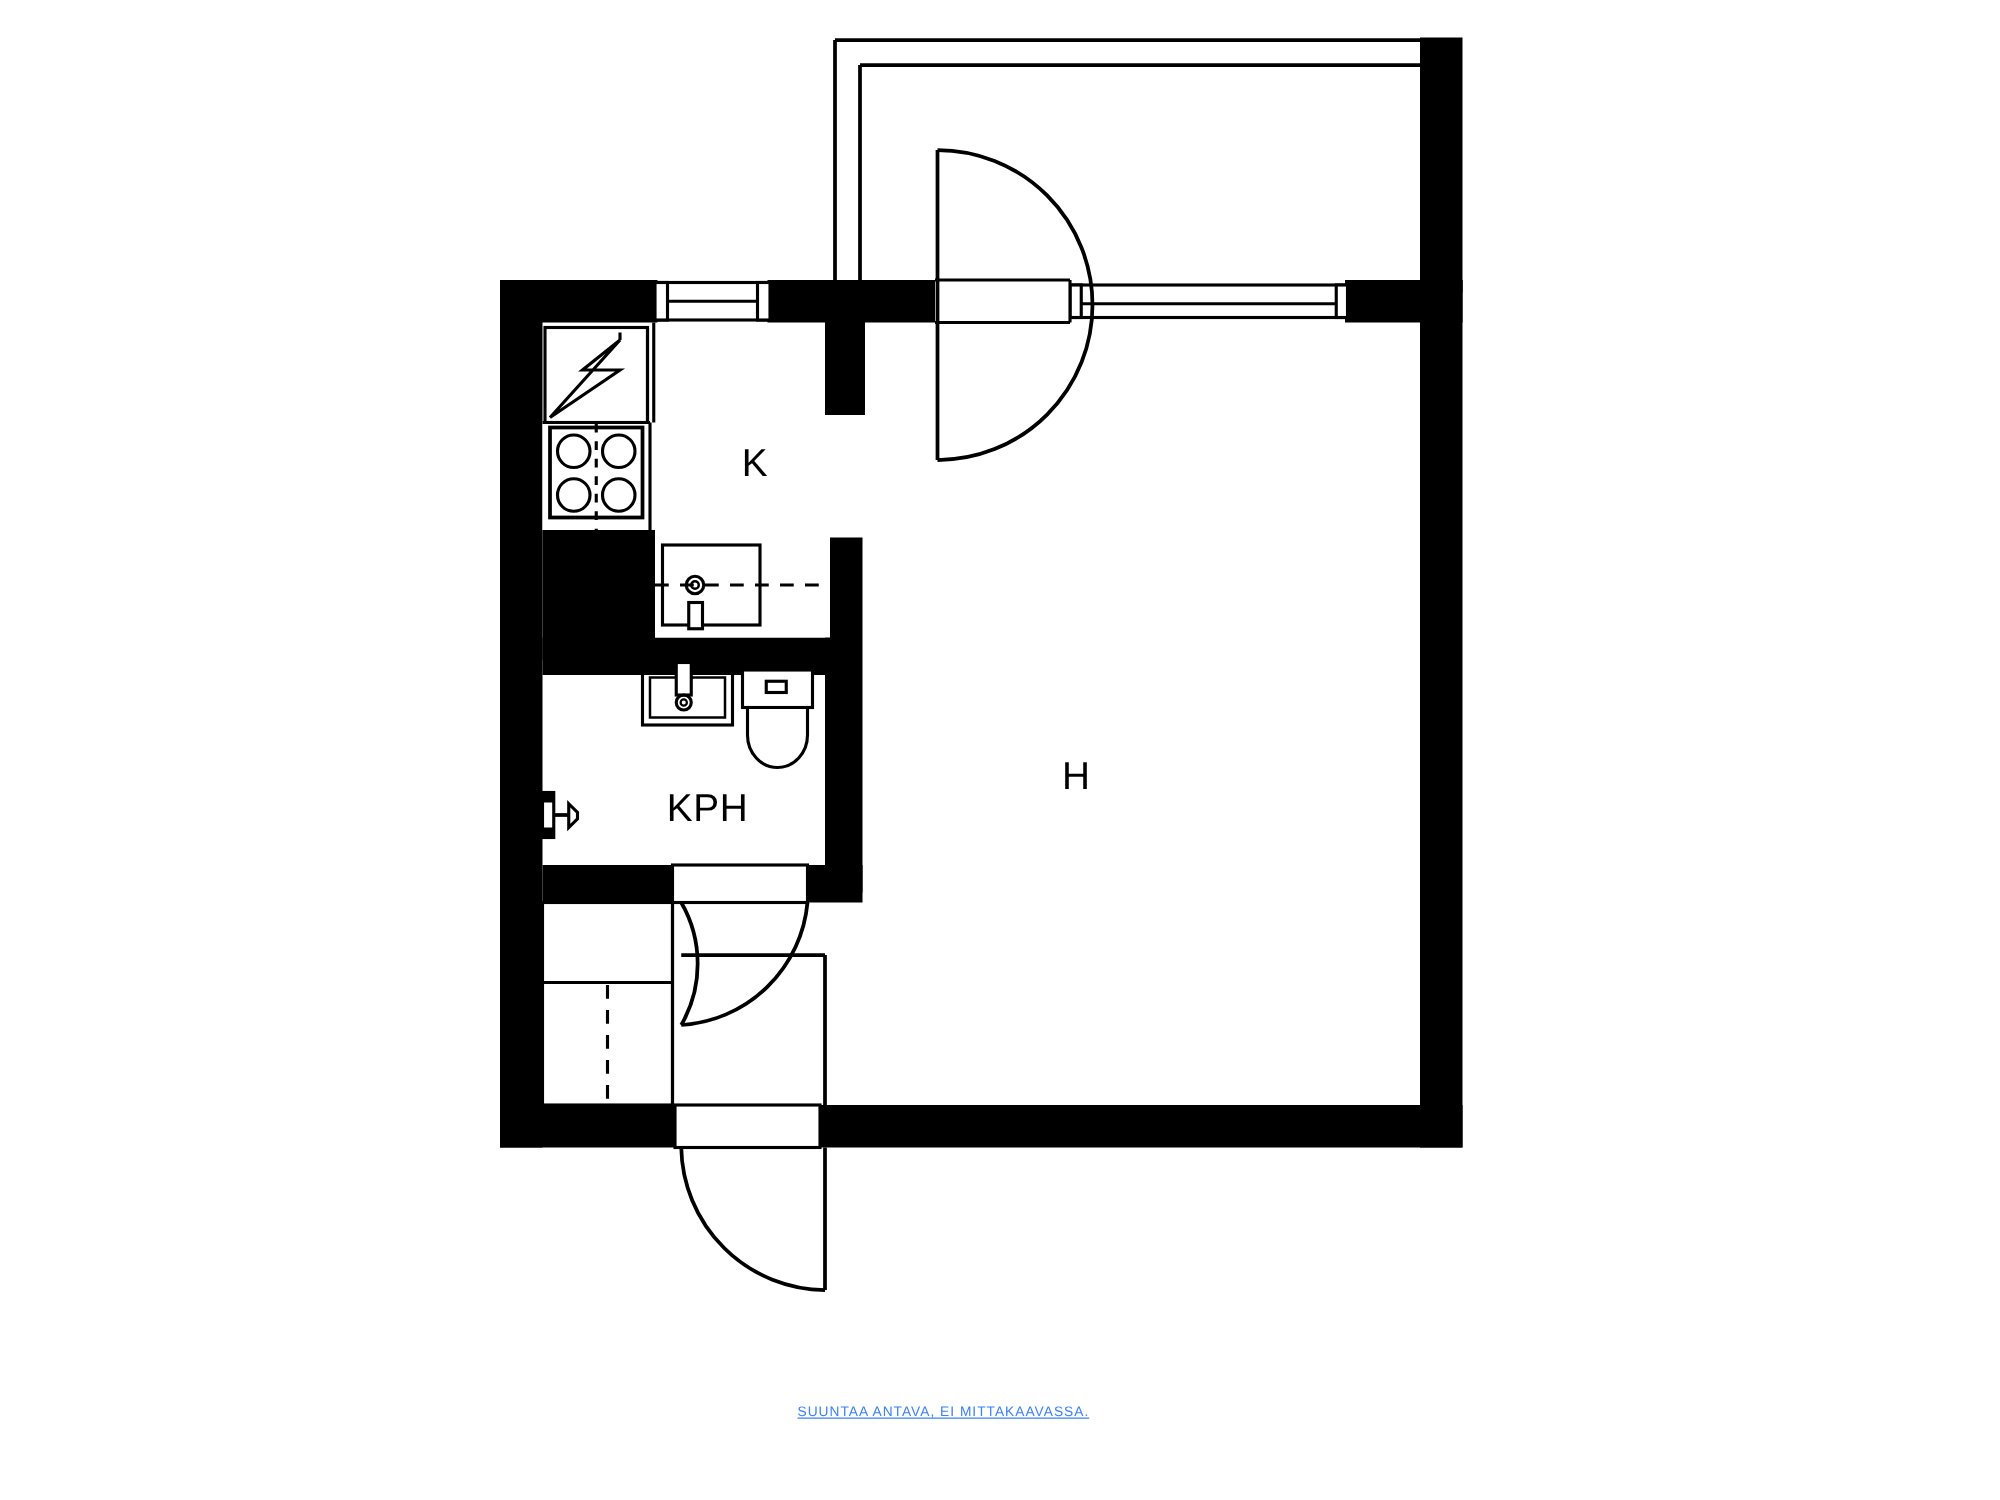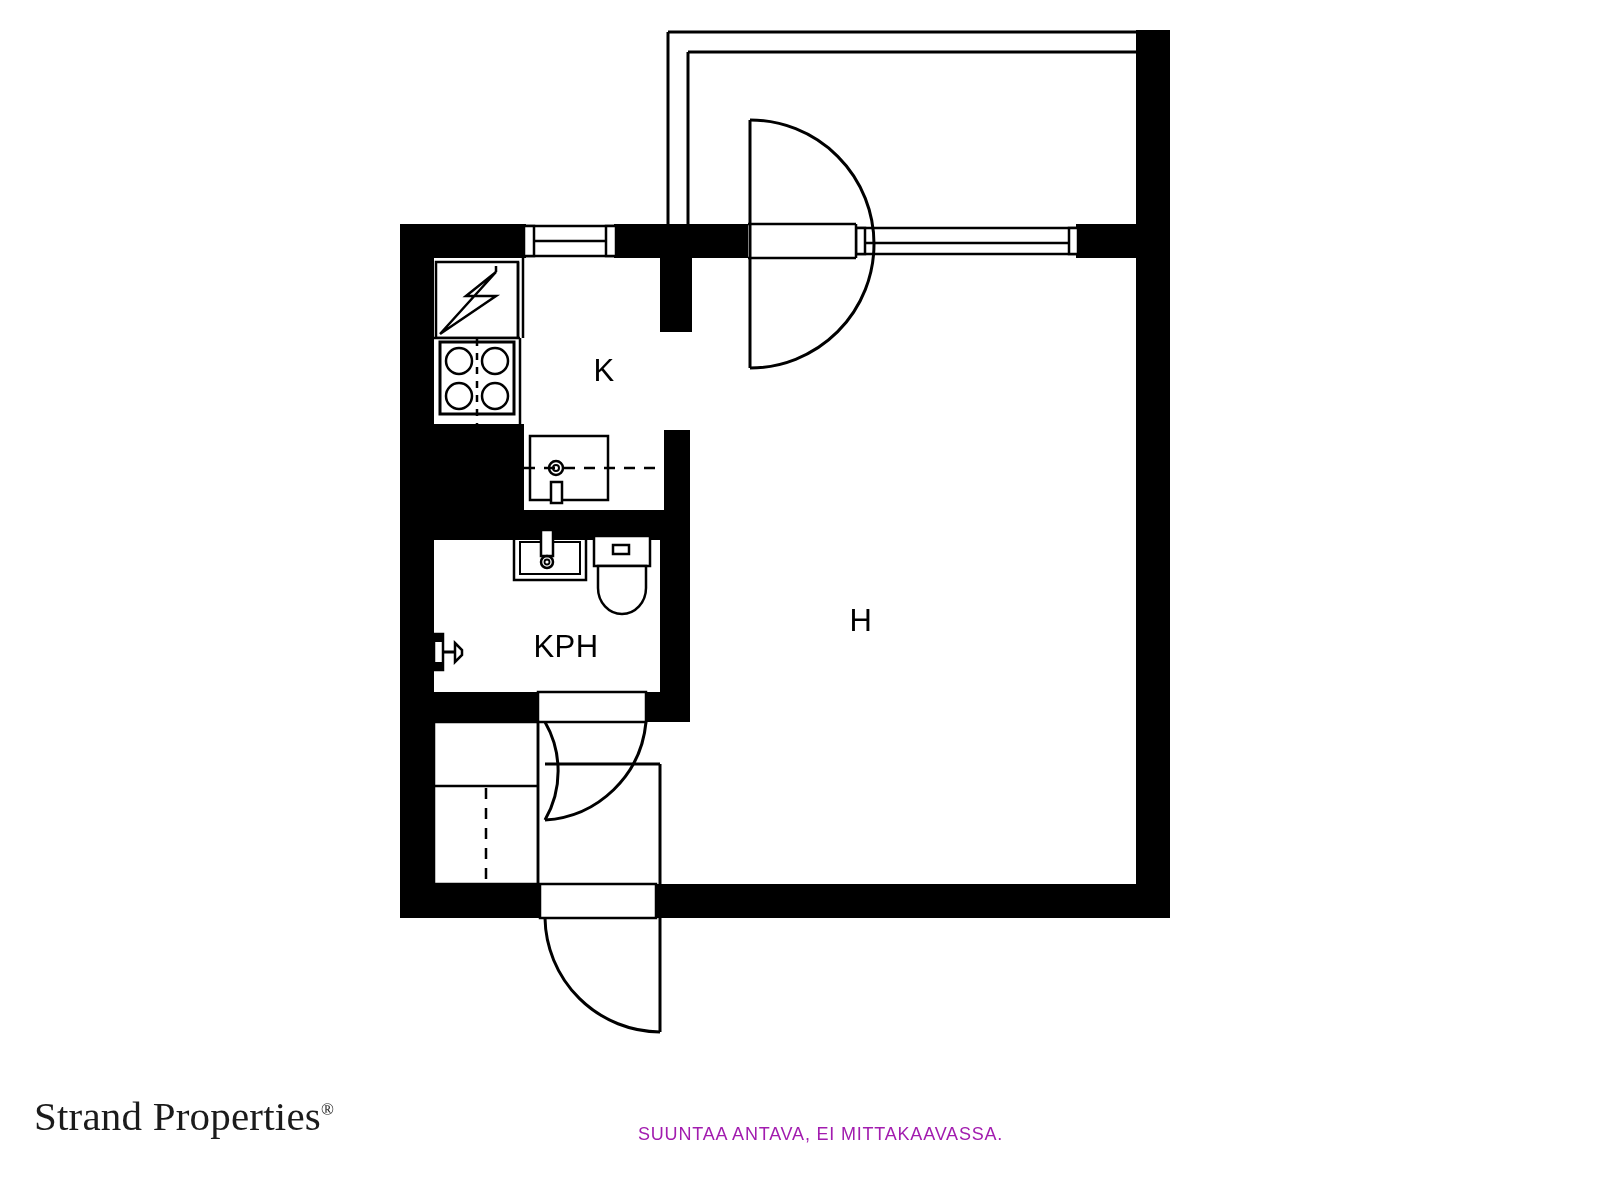--- a/index.html
+++ b/index.html
@@ -48,24 +48,25 @@
   #brand-logo .reg {
     font-size: 17px;
     vertical-align: super;
     letter-spacing: 0;
   }
   #disclaimer {
     position: absolute;
     left: 638px;
     top: 1124px;
     font-family: "Liberation Sans", sans-serif;
-    font-size: 18px;
-    color: #a21caf;
+    font-size: 11px;
+    color: #3b82f6;
     letter-spacing: 0.8px;
     white-space: nowrap;
+    text-decoration: underline;
   }
 </style>
 </head>
 <body>
 
 <div id="floorplan-stage">
 
   <svg id="plan-svg" viewBox="0 0 1600 1200" xmlns="http://www.w3.org/2000/svg">
 
     <g fill="none" stroke="#000" stroke-width="3">
@@ -216,19 +217,16 @@
     <g fill="none" stroke="#000" stroke-width="2.5">
       <line x1="538" y1="722" x2="538" y2="884"></line>
     </g>
 
     <text class="room-label" x="604" y="373">K</text>
     <text class="room-label" x="566" y="649">KPH</text>
     <text class="room-label" x="861" y="623">H</text>
 
   </svg>
 
-  <div id="brand-logo">
-    <span>Strand Properties</span><span class="reg">®</span>
-  </div>
 
   <div id="disclaimer">SUUNTAA ANTAVA, EI MITTAKAAVASSA.</div>
 
 </div>
 
 </body></html>

